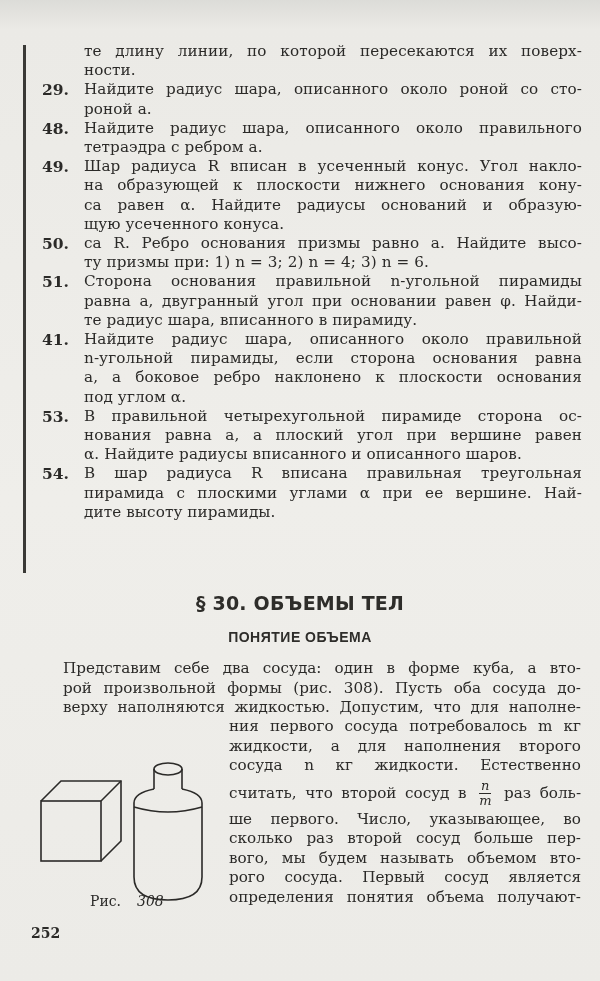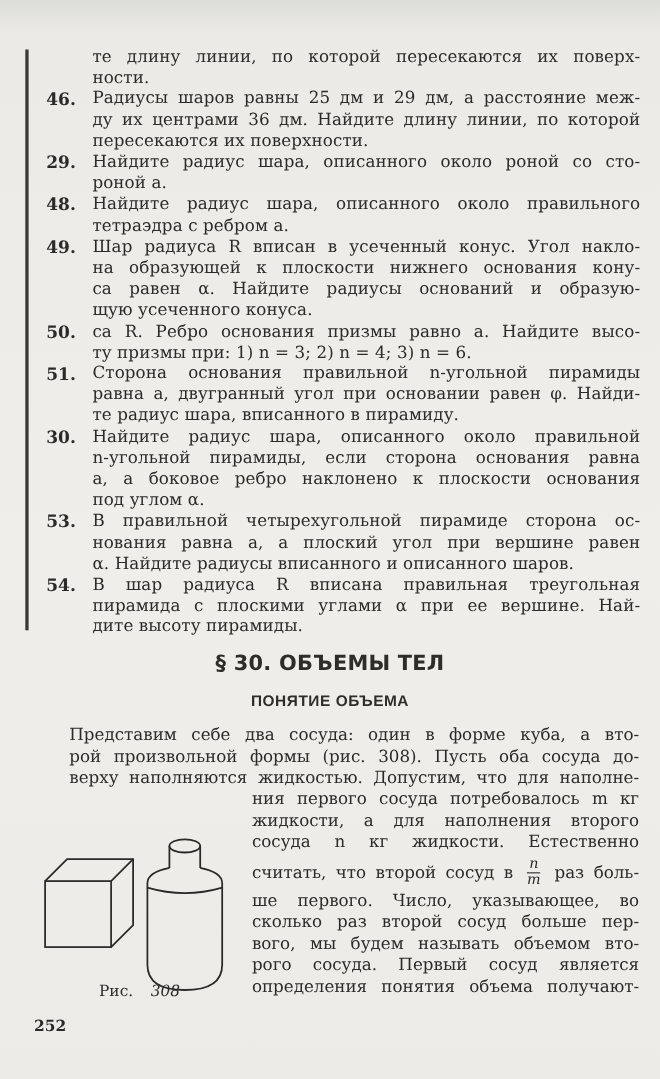--- a/index.html
+++ b/index.html
@@ -78,28 +78,20 @@
   <div class="sidebar-rule"></div>
 
   <div class="ex-block">
     <div class="ex">
       <div class="ex-text cont" style="padding-left:42px">
         <span class="line">те длину линии, по которой пересекаются их поверх-</span>
         <span class="line last">ности.</span>
       </div>
     </div>
 
-    <div class="ex">
-      <div class="ex-num">46.</div>
-      <div class="ex-text">
-        <span class="line">Радиусы шаров равны 25 дм и 29 дм, а расстояние меж-</span>
-        <span class="line">ду их центрами 36 дм. Найдите длину линии, по которой</span>
-        <span class="line last">пересекаются их поверхности.</span>
-      </div>
-    </div>
 
     <div class="ex">
       <div class="ex-num">29.</div>
       <div class="ex-text">
         <span class="line">Найдите радиус шара, описанного около роной со сто-</span>
         <span class="line last">роной  a.</span>
       </div>
     </div>
 
     <div class="ex">
@@ -131,21 +123,21 @@
     <div class="ex">
       <div class="ex-num">51.</div>
       <div class="ex-text">
         <span class="line">Сторона основания правильной n-угольной пирамиды</span>
         <span class="line">равна a, двугранный угол при основании равен φ. Найди-</span>
         <span class="line last">те радиус шара, вписанного в пирамиду.</span>
       </div>
     </div>
 
     <div class="ex">
-      <div class="ex-num">30.</div>
+      <div class="ex-num">41.</div>
       <div class="ex-text">
         <span class="line">Найдите радиус шара, описанного около правильной</span>
         <span class="line">n-угольной пирамиды, если сторона основания равна</span>
         <span class="line">a, а боковое ребро наклонено к плоскости основания</span>
         <span class="line last">под углом α.</span>
       </div>
     </div>
 
     <div class="ex">
       <div class="ex-num">53.</div>

